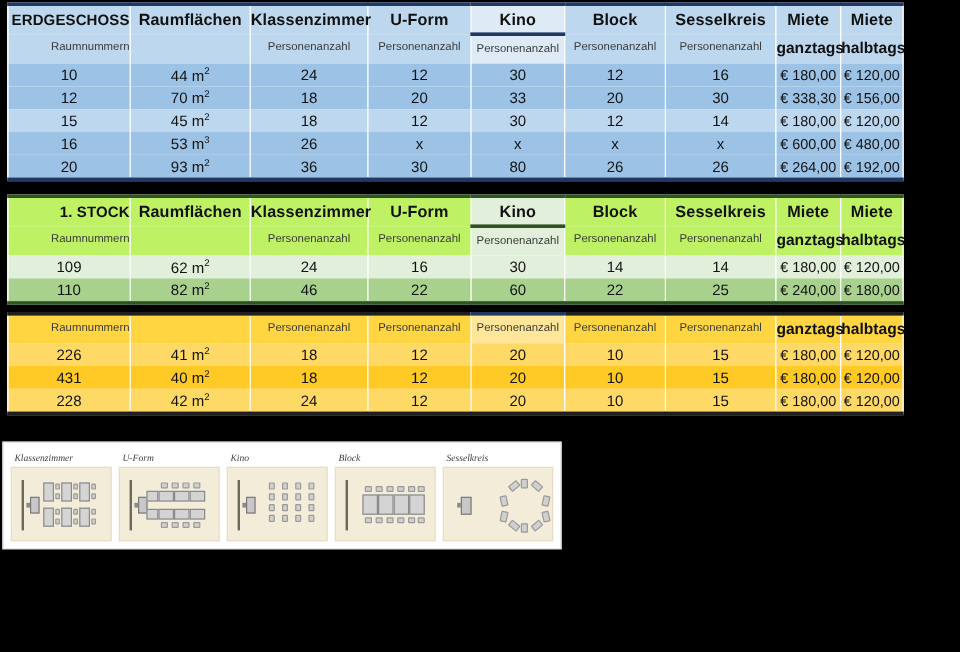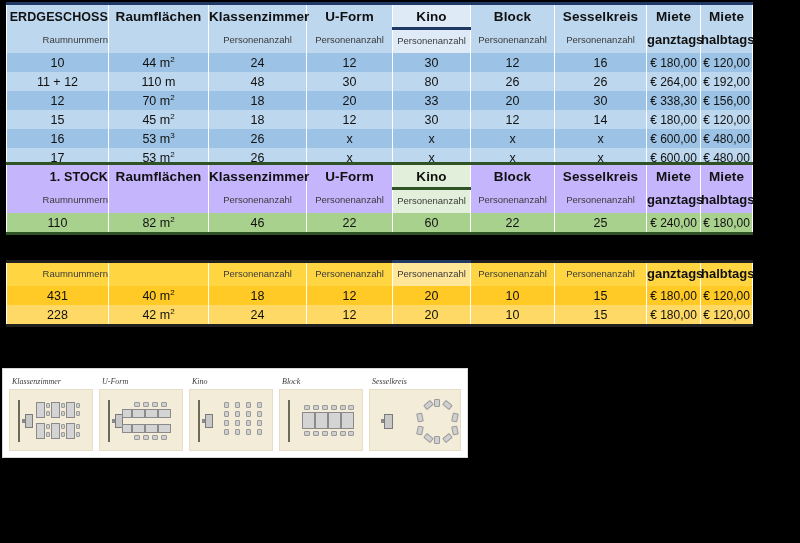--- a/index.html
+++ b/index.html
@@ -86,21 +86,21 @@
   
   #tbl-eg { top: 2px; }
   #tbl-eg .hdr-main td, #tbl-eg .hdr-sub td { background: #bdd7ee; }
   #tbl-eg .hdr-main td.kino-hdr, #tbl-eg .hdr-sub td.kino-hdr { background: #deebf7; }
   #tbl-eg .row-a td { background: #9cc3e5; }
   #tbl-eg .row-b td { background: #bdd7ee; }
 
   
   #tbl-s1 { top: 162px; }
   #tbl-s1 { border-top-color: #2f5324; border-bottom-color: #2f5324; }
-  #tbl-s1 .hdr-main td, #tbl-s1 .hdr-sub td { background: #c4b5fd; }
+  #tbl-s1 .hdr-main td, #tbl-s1 .hdr-sub td { background: #bef264; }
   #tbl-s1 .hdr-main td.kino-hdr, #tbl-s1 .hdr-sub td.kino-hdr { background: #e2efda; border-top-color: #2f5324; }
   #tbl-s1 .row-a td { background: #a9d18e; }
   #tbl-s1 .row-b td { background: #e2efda; }
 
   
   #tbl-s2 { top: 260px; }
   #tbl-s2 { border-top-color: #1f1f1f; border-bottom-color: #1f1f1f; }
   #tbl-s2 .hdr-main td, #tbl-s2 .hdr-sub td { background: #ffd642; }
   #tbl-s2 .hdr-main td.kino-hdr, #tbl-s2 .hdr-sub td.kino-hdr { background: #ffe699; border-top-color: #1f3864; }
   #tbl-s2 .row-a td { background: #ffc926; }
@@ -224,31 +224,20 @@
           <td>10</td>
           <td>44 m<span class="sup">2</span></td>
           <td>24</td>
           <td>12</td>
           <td>30</td>
           <td>12</td>
           <td>16</td>
           <td class="money">€ 180,00</td>
           <td class="money">€ 120,00</td>
         </tr>
-        <tr class="data-row row-b">
-          <td>11 + 12</td>
-          <td>110 m</td>
-          <td>48</td>
-          <td>30</td>
-          <td>80</td>
-          <td>26</td>
-          <td>26</td>
-          <td class="money">€ 264,00</td>
-          <td class="money">€ 192,00</td>
-        </tr>
         <tr class="data-row row-a">
           <td>12</td>
           <td>70 m<span class="sup">2</span></td>
           <td>18</td>
           <td>20</td>
           <td>33</td>
           <td>20</td>
           <td>30</td>
           <td class="money">€ 338,30</td>
           <td class="money">€ 156,00</td>
@@ -260,31 +249,20 @@
           <td>12</td>
           <td>30</td>
           <td>12</td>
           <td>14</td>
           <td class="money">€ 180,00</td>
           <td class="money">€ 120,00</td>
         </tr>
         <tr class="data-row row-a">
           <td>16</td>
           <td>53 m<span class="sup">3</span></td>
-          <td>26</td>
-          <td>x</td>
-          <td>x</td>
-          <td>x</td>
-          <td>x</td>
-          <td class="money">€ 600,00</td>
-          <td class="money">€ 480,00</td>
-        </tr>
-        <tr class="data-row row-b">
-          <td>17</td>
-          <td>53 m<span class="sup">2</span></td>
           <td>26</td>
           <td>x</td>
           <td>x</td>
           <td>x</td>
           <td>x</td>
           <td class="money">€ 600,00</td>
           <td class="money">€ 480,00</td>
         </tr>
         <tr class="data-row row-a">
           <td>20</td>
@@ -330,20 +308,31 @@
         <td>Personenanzahl</td>
         <td>Personenanzahl</td>
         <td class="kino-hdr">Personenanzahl</td>
         <td>Personenanzahl</td>
         <td>Personenanzahl</td>
         <td style="font-weight:bold;font-size:13px;color:#111">ganztags</td>
         <td style="font-weight:bold;font-size:13px;color:#111">halbtags</td>
       </tr>
     </tbody>
     <tbody>
+        <tr class="data-row row-b">
+          <td>109</td>
+          <td>62 m<span class="sup">2</span></td>
+          <td>24</td>
+          <td>16</td>
+          <td>30</td>
+          <td>14</td>
+          <td>14</td>
+          <td class="money">€ 180,00</td>
+          <td class="money">€ 120,00</td>
+        </tr>
         <tr class="data-row row-a">
           <td>110</td>
           <td>82 m<span class="sup">2</span></td>
           <td>46</td>
           <td>22</td>
           <td>60</td>
           <td>22</td>
           <td>25</td>
           <td class="money">€ 240,00</td>
           <td class="money">€ 180,00</td>
@@ -370,20 +359,31 @@
         <td>Personenanzahl</td>
         <td>Personenanzahl</td>
         <td class="kino-hdr">Personenanzahl</td>
         <td>Personenanzahl</td>
         <td>Personenanzahl</td>
         <td style="font-weight:bold;font-size:13px;color:#111">ganztags</td>
         <td style="font-weight:bold;font-size:13px;color:#111">halbtags</td>
       </tr>
     </tbody>
     <tbody>
+        <tr class="data-row row-b">
+          <td>226</td>
+          <td>41 m<span class="sup">2</span></td>
+          <td>18</td>
+          <td>12</td>
+          <td>20</td>
+          <td>10</td>
+          <td>15</td>
+          <td class="money">€ 180,00</td>
+          <td class="money">€ 120,00</td>
+        </tr>
         <tr class="data-row row-a">
           <td>431</td>
           <td>40 m<span class="sup">2</span></td>
           <td>18</td>
           <td>12</td>
           <td>20</td>
           <td>10</td>
           <td>15</td>
           <td class="money">€ 180,00</td>
           <td class="money">€ 120,00</td>

